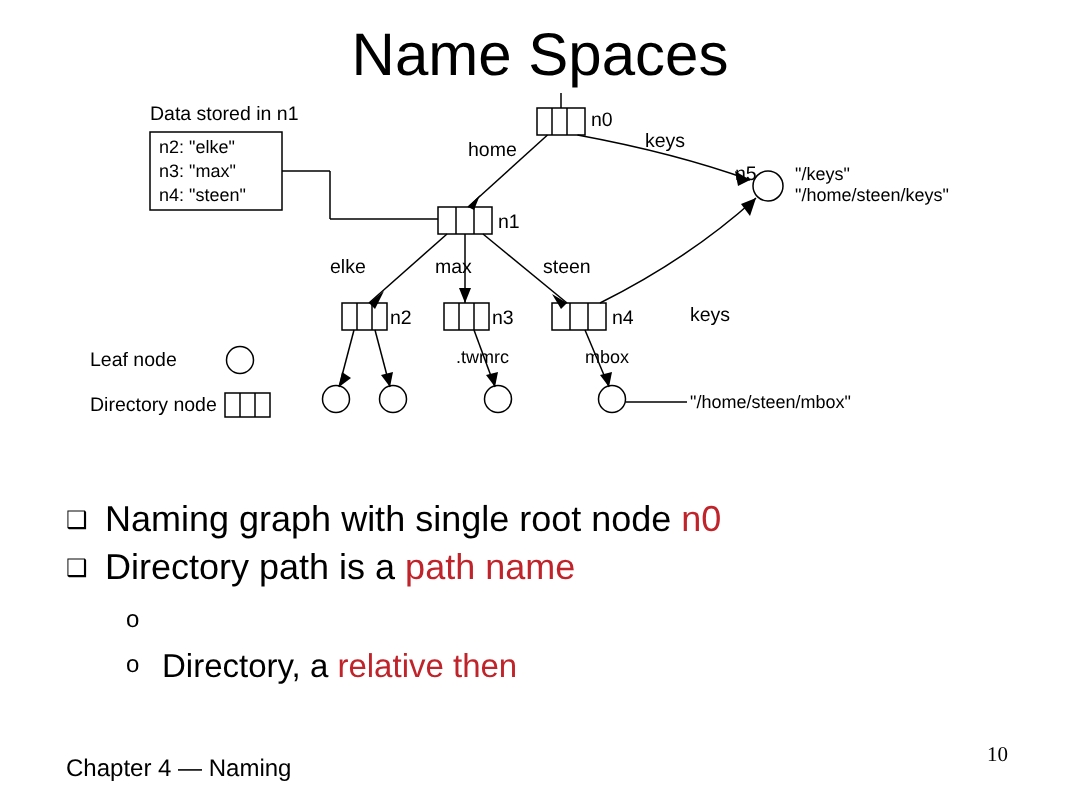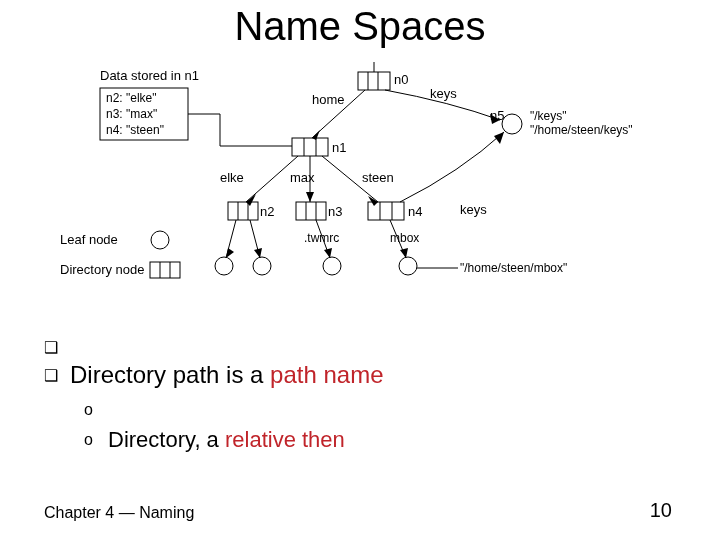--- a/index.html
+++ b/index.html
@@ -12,21 +12,21 @@
     color: #000;
   }
   .slide {
     position: relative;
     width: 720px;
     height: 540px;
     box-sizing: border-box;
   }
   .title {
     position: absolute;
-    top: 4px;
+    top: 15px;
     left: 0;
     width: 100%;
     text-align: center;
     font-size: 40px;
     font-weight: normal;
   }
   .figure {
     position: absolute;
     left: 60px;
     top: 62px;
@@ -54,22 +54,23 @@
   .red { color: #c0242a; }
   .footer-left {
     position: absolute;
     left: 44px;
     bottom: 18px;
     font-size: 16px;
   }
   .footer-right {
     position: absolute;
     right: 48px;
-    bottom: 18px;
-    font-size: 20px;
+    bottom: 28px;
+    font-size: 14px;
+    font-family: Liberation Serif, serif;
   }
 </style>
 </head>
 <body>
 
 <div class="slide">
 
   <div class="title">Name Spaces</div>
 
   <svg class="figure" viewBox="0 0 600 250">
@@ -165,20 +166,23 @@
 
     <text x="0" y="212">Directory node</text>
     <rect x="90" y="200" width="30" height="16" fill="none" stroke="#000"></rect>
     <line x1="100" y1="200" x2="100" y2="216" stroke="#000"></line>
     <line x1="110" y1="200" x2="110" y2="216" stroke="#000"></line>
   </svg>
 
   <div class="bullets">
     <div class="row1">
       <span class="mark">❑</span>
+      <span>
+        <span>Naming graph with single root node </span><span class="red">n0</span>
+      </span>
     </div>
     <div class="row1">
       <span class="mark">❑</span>
       <span>
         <span>Directory path is a </span><span class="red">path name</span>
       </span>
     </div>
     <div class="row2">
       <span class="mark">o</span>
     </div>

